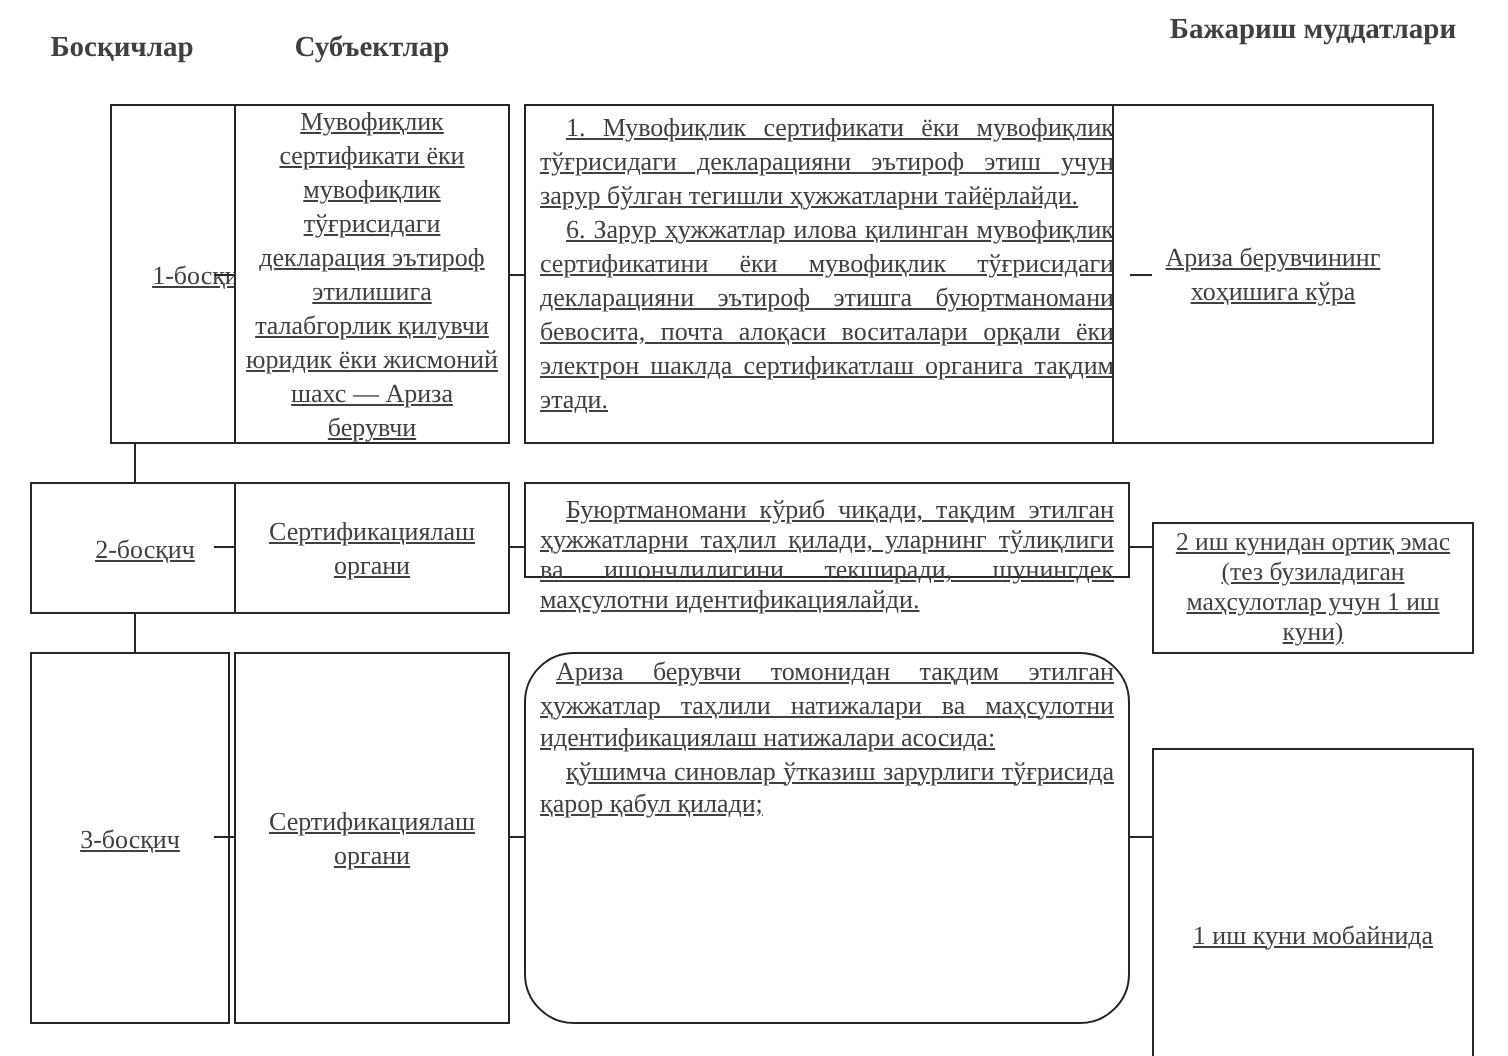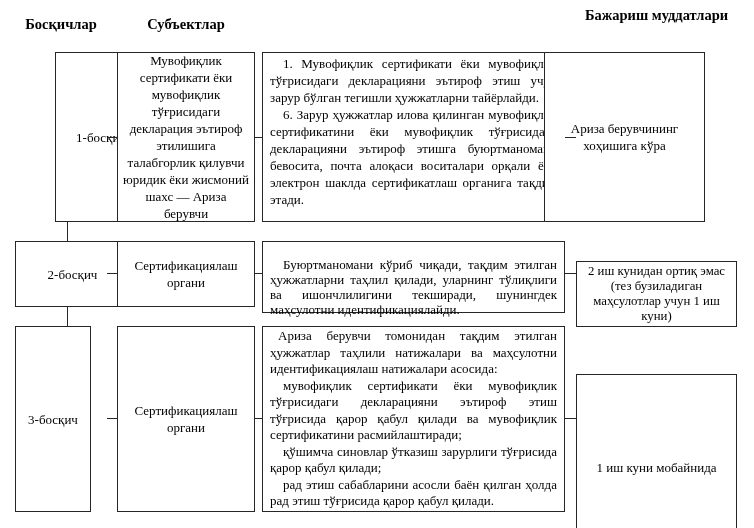--- a/index.html
+++ b/index.html
@@ -1,37 +1,38 @@
 <!DOCTYPE html>
 <html><head>
 <meta charset="utf-8">
 <style>
   html,body { margin:0; padding:0; background:#ffffff; }
   #canvas {
     position:relative;
     width:754px; height:528px;
     background:#ffffff;
     font-family:"Liberation Serif","DejaVu Serif",serif;
-    color:#000000;
+    color:#404040;
     overflow:hidden;
   }
   .header {
     position:absolute;
     font-weight:bold;
     font-size:14.5px;
     line-height:17px;
     text-align:center;
   }
   .box {
     position:absolute;
     box-sizing:border-box;
     border:1.4px solid #262626;
     background:#ffffff;
     font-size:13px;
     line-height:17px;
+    text-decoration:underline;
   }
   .center {
     display:flex;
     align-items:center;
     justify-content:center;
     text-align:center;
     padding:2px 4px;
   }
   .activities {
     padding:2px 7px 2px 7px;
@@ -57,36 +58,34 @@
   <div class="header" style="left:15px; top:16px; width:92px;">Босқичлар</div>
   <div class="header" style="left:117px; top:16px; width:138px;">Субъектлар</div>
   <div class="header" style="left:566px; top:7px; width:181px;">Бажариш муддатлари</div>
 
   <div class="box center" style="left:15px; top:52px; width:92px; height:170px;margin-left:40px;">1-босқич</div>
   <div class="box center" style="left:117px; top:52px; width:138px; height:170px;">Мувофиқлик сертификати ёки мувофиқлик тўғрисидаги декларация эътироф этилишига талабгорлик қилувчи юридик ёки жисмоний шахс — Ариза берувчи</div>
   <div class="box activities" style="left:262px; top:52px; width:303px; height:170px;">
     <p>1. Мувофиқлик сертификати ёки мувофиқлик тўғрисидаги декларацияни эътироф этиш учун зарур бўлган тегишли ҳужжатларни тайёрлайди.</p>
     <p>6. Зарур ҳужжатлар илова қилинган мувофиқлик сертификатини ёки мувофиқлик тўғрисидаги декларацияни эътироф этишга буюртманомани бевосита, почта алоқаси воситалари орқали ёки электрон шаклда сертификатлаш органига тақдим этади.</p>
   </div>
-  <div class="box center" style="left:544px; top:52px; width:161px; height:170px;">Ариза берувчининг хоҳишига кўра</div>
+  <div class="box center" style="left:556px; top:52px; width:161px; height:170px;">Ариза берувчининг хоҳишига кўра</div>
 
   <div class="box center" style="left:15px; top:241px; width:115px; height:66px;">2-босқич</div>
   <div class="box center" style="left:117px; top:241px; width:138px; height:66px;">Сертификациялаш органи</div>
-  <div class="box activities lh15" style="left:262px; top:241px; width:303px; height:72px; padding-top:15px;">
+  <div class="box activities lh15" style="left:262px; top:241px; width:303px; height:48px; padding-top:5px;">
     <p>Буюртманомани кўриб чиқади, тақдим этилган ҳужжатларни таҳлил қилади, уларнинг тўлиқлиги ва ишончлилигини текширади, шунингдек маҳсулотни идентификациялайди.</p>
   </div>
   <div class="box center lh15" style="left:576px; top:241px; width:161px; height:66px; font-size:12.8px;margin-top:20px;">2 иш кунидан ортиқ эмас (тез бузиладиган маҳсулотлар учун 1 иш куни)</div>
 
-  <div class="box center" style="left:15px; top:326px; width:76px; height:186px;">3-босқич</div>
+  <div class="box center" style="left:15px; top:326px; width:100px; height:186px;">3-босқич</div>
   <div class="box center" style="left:117px; top:326px; width:138px; height:186px;">Сертификациялаш органи</div>
-  <div class="box activities lh165" style="left:262px; top:326px; width:303px; height:186px; padding-top:1px;">
+  <div class="box activities lh165" style="left:262px; top:326px; width:303px; height:186px; padding-top:1px;border-radius:25px;">
     <p style="text-indent:8px;">Ариза берувчи томонидан тақдим этилган ҳужжатлар таҳлили натижалари ва маҳсулотни идентификациялаш натижалари асосида:</p>
-    <p>мувофиқлик сертификати ёки мувофиқлик тўғрисидаги декларацияни эътироф этиш тўғрисида қарор қабул қилади ва мувофиқлик сертификатини расмийлаштиради;</p>
     <p>қўшимча синовлар ўтказиш зарурлиги тўғрисида қарор қабул қилади;</p>
-    <p>рад этиш сабабларини асосли баён қилган ҳолда рад этиш тўғрисида қарор қабул қилади.</p>
   </div>
   <div class="box center" style="left:576px; top:326px; width:161px; height:186px;margin-top:48px;">1 иш куни мобайнида</div>
 
   <div class="hline" style="left:107px; top:137px; width:10px;"></div>
   <div class="hline" style="left:255px; top:137px; width:8px;"></div>
   <div class="hline" style="left:565px; top:137px; width:11px;"></div>
 
   <div class="hline" style="left:107px; top:273px; width:10px;"></div>
   <div class="hline" style="left:255px; top:273px; width:8px;"></div>
   <div class="hline" style="left:565px; top:273px; width:11px;"></div>

